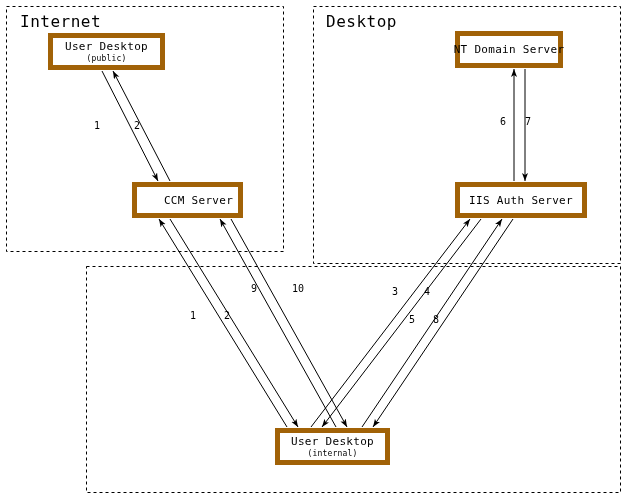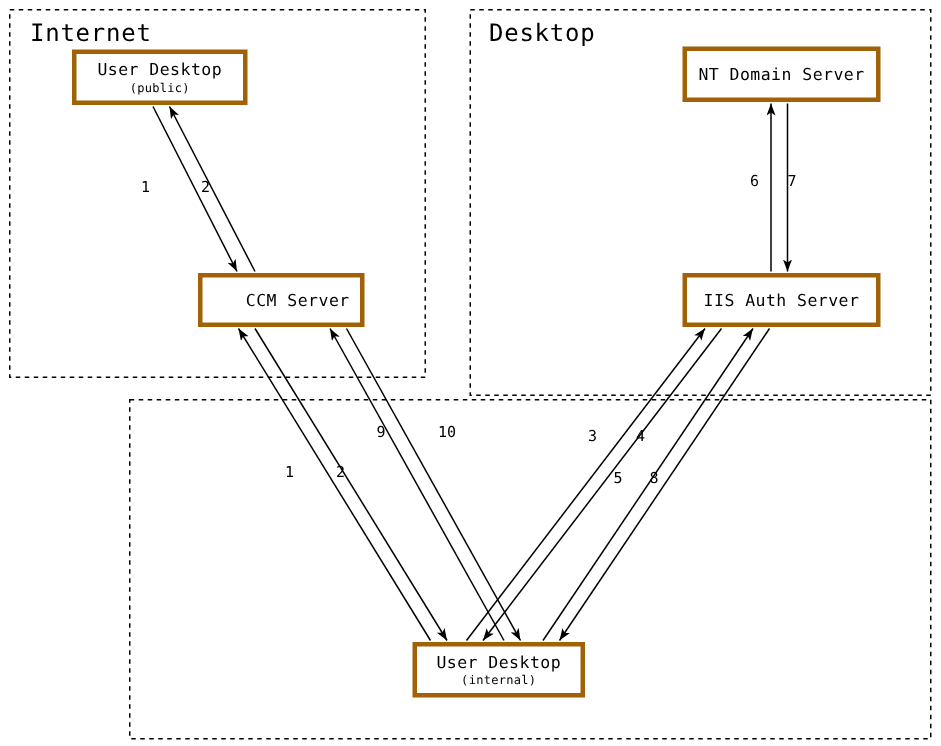--- a/index.html
+++ b/index.html
@@ -26,21 +26,21 @@
     position: absolute;
     font-family: "DejaVu Sans Mono", "Liberation Mono", monospace;
     font-size: 16px;
     color: #000000;
     letter-spacing: 0.5px;
     white-space: nowrap;
   }
   .node-box {
     position: absolute;
     box-sizing: border-box;
-    border: 3px solid #a16207;
+    border: 5px solid #a16207;
     background: #ffffff;
     display: flex;
     flex-direction: column;
     align-items: center;
     justify-content: center;
     z-index: 5;
   }
   .node-title {
     font-family: "DejaVu Sans Mono", "Liberation Mono", monospace;
     font-size: 11px;
@@ -103,21 +103,21 @@
       <div class="zone-label" style="left: 326px; top: 12px;">Desktop</div>
     </div>
   <div id="node-layer">
       <div class="node-box" style="left: 48px; top: 33px; width: 117px; height: 37px;">
         <div class="node-title">User Desktop</div>
         <div class="node-sub">(public)</div>
       </div>
       <div class="node-box" style="left: 132px; top: 182px; width: 111px; height: 36px; padding-left: 22px;">
         <div class="node-title">CCM Server</div>
       </div>
-      <div class="node-box" style="left: 455px; top: 31px; width: 132px; height: 37px;">
+      <div class="node-box" style="left: 455px; top: 31px; width: 108px; height: 37px;">
         <div class="node-title">NT Domain Server</div>
       </div>
       <div class="node-box" style="left: 455px; top: 182px; width: 132px; height: 36px;">
         <div class="node-title">IIS Auth Server</div>
       </div>
       <div class="node-box" style="left: 275px; top: 428px; width: 115px; height: 37px;">
         <div class="node-title">User Desktop</div>
         <div class="node-sub">(internal)</div>
       </div>
     </div>

